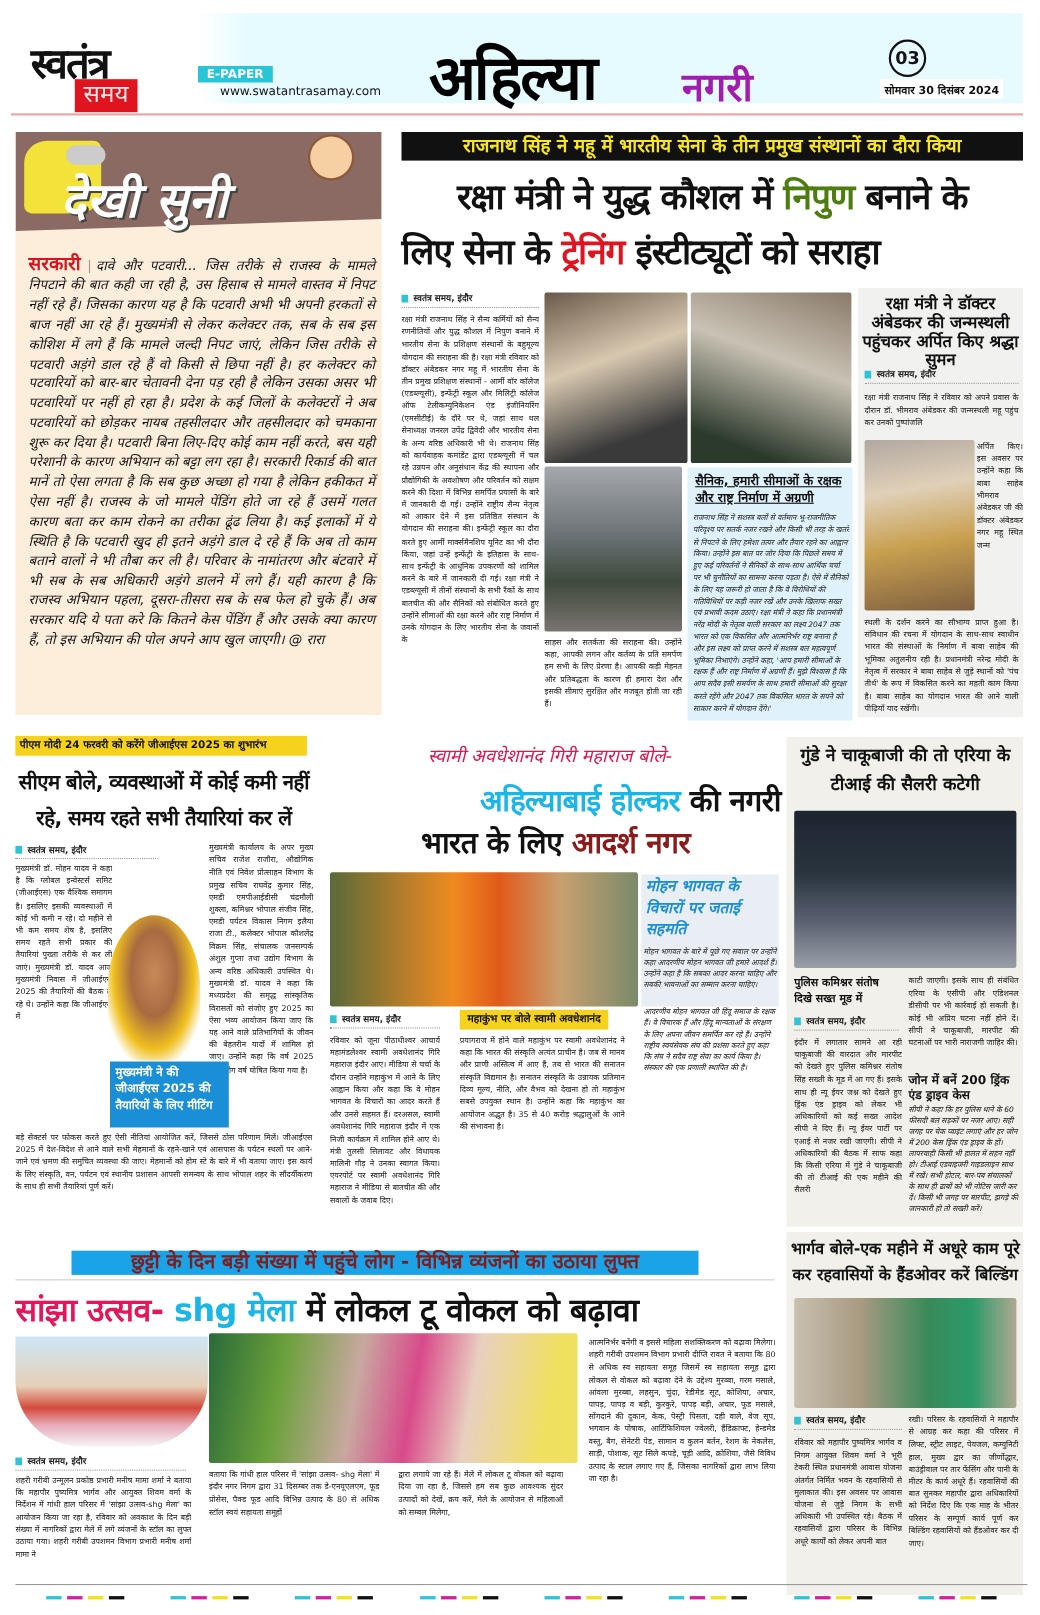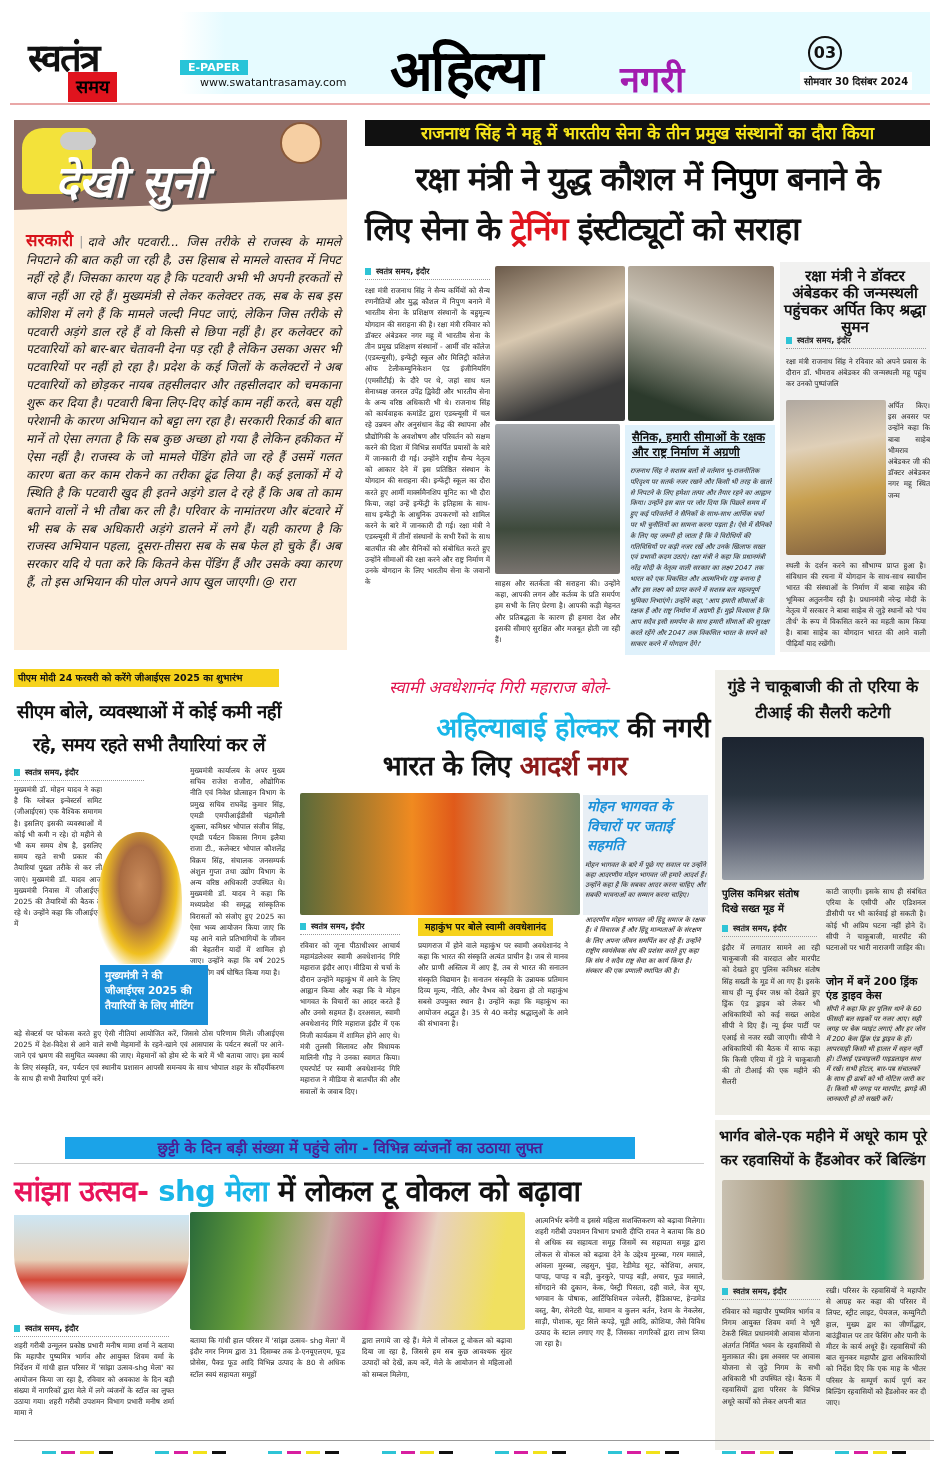--- a/index.html
+++ b/index.html
@@ -5,42 +5,42 @@
 *{box-sizing:border-box;margin:0;padding:0}
 body{width:945px;height:1468px;background:#fff;font-family:"DejaVu Sans",sans-serif;position:relative;overflow:hidden;color:#111}
 .abs{position:absolute}
 .body-text{font-size:7.2px;line-height:11.2px;text-align:justify;color:#222}
 .dateline{font-size:8px;font-weight:bold;color:#222;border-bottom:1px dotted #999;padding-bottom:3px;margin-bottom:5px}
 .dateline:before{content:"";display:inline-block;width:6px;height:7px;background:#2ec4d6;margin-right:5px;vertical-align:middle}
 .photo{position:absolute;border-radius:2px;overflow:hidden}
 
 #masthead-band{left:180px;top:12px;width:750px;height:82px;background:linear-gradient(90deg,#fff 0,#e6fbff 6%,#e6fbff 100%)}
 #logo-top{left:28px;top:30px;font-size:38px;font-weight:bold;font-family:"DejaVu Serif",serif;color:#111;letter-spacing:-2px}
-#logo-bottom{left:68px;top:72px;background:#e0141e;color:#000000;font-size:18px;font-weight:bold;padding:0 8px;line-height:30px}
+#logo-bottom{left:68px;top:72px;background:#e0141e;color:#e5e5e5;font-size:22px;font-weight:normal;padding:0 8px;line-height:30px}
 #epaper{left:180px;top:60px;background:#28c4d8;color:#fff;font-size:11px;font-weight:bold;padding:1px 8px}
 #website{left:200px;top:76px;font-size:11px;color:#111}
 #title-red{left:390px;top:30px;font-size:56px;font-weight:bold;color:#000000;letter-spacing:-2px}
 #title-cyan{left:620px;top:54px;font-size:36px;font-weight:bold;color:#a21caf}
 #page-num{left:808px;top:36px;width:34px;height:34px;border:2px solid #111;border-radius:50%;font-size:16px;font-weight:bold;text-align:center;line-height:30px}
 #date{left:800px;top:72px;font-size:10px;font-weight:bold;background:#fff;padding:2px 4px}
 #head-rule{left:10px;top:103px;width:920px;height:2px;background:#e9a7a7}
 
 #ds-box{left:14px;top:120px;width:333px;height:530px;background:#fdeedc}
 #ds-banner{left:14px;top:120px;width:333px;height:90px;background:#8a6a63;clip-path:polygon(0 0,100% 0,100% 88%,0 100%)}
 #ds-title{left:55px;top:150px;font-size:44px;font-weight:bold;font-style:italic;color:#fff;font-family:"DejaVu Serif",serif;text-shadow:2px 2px 0 #444}
 #ds-fig1{left:22px;top:128px;width:70px;height:66px;background:#f3e23a;border-radius:30% 10% 30% 10%}
 #ds-fig1b{left:60px;top:132px;width:36px;height:18px;background:#ccc;border-radius:9px}
 #ds-fig2{left:280px;top:122px;width:42px;height:42px;background:#f6cfa3;border-radius:50%;border:2px solid #8a5a3a}
 #ds-text{left:26px;top:232px;width:315px;font-size:12.2px;line-height:17.9px;font-style:italic;color:#111;text-align:justify}
 #ds-text:first-letter{}
 
 #rj-strap{left:365px;top:120px;width:565px;height:26px;background:#111;color:#f8e71c;font-size:17px;font-weight:bold;text-align:center;line-height:26px}
 #rj-head1{left:365px;top:156px;width:565px;text-align:center;font-size:32px;font-weight:bold;letter-spacing:-1px}
 #rj-head2{left:365px;top:206px;width:565px;text-align:left;font-size:32px;font-weight:bold;letter-spacing:-1px}
-.blue{color:#000000}.red{color:#e0141e}.maroon{color:#8b1a1a}
+.blue{color:#4d7c0f}.red{color:#e0141e}.maroon{color:#8b1a1a}
 #rj-col1{left:365px;top:265px;width:125px}
 #rj-photo1{left:495px;top:266px;width:130px;height:155px;background:linear-gradient(160deg,#6b5a4a,#d8c8b0 40%,#3a3a3a 80%)}
 #rj-photo2{left:628px;top:266px;width:146px;height:155px;background:linear-gradient(200deg,#8a7a6a,#c9c2b4 40%,#2c3a2c 85%)}
 #rj-photo3{left:495px;top:424px;width:125px;height:150px;background:linear-gradient(180deg,#a5a8ac,#6e7478 40%,#3e4a3c 70%,#7a7470)}
 #rj-box{left:625px;top:425px;width:150px;height:230px;background:#dff1fb}
 #rj-box-head{left:632px;top:430px;width:140px;font-size:11.5px;font-weight:bold;line-height:15px;color:#111;text-decoration:underline}
 #rj-box-text{left:630px;top:466px;width:142px;font-size:6.8px;line-height:10.8px;font-style:italic;color:#222}
 #rj-col2{left:495px;top:578px;width:125px}
 #amb-box{left:780px;top:262px;width:150px;height:390px;background:#f1f1f0}
 #amb-head{left:784px;top:268px;width:142px;font-size:15px;font-weight:bold;line-height:17px;text-align:center}
@@ -75,21 +75,21 @@
 #gd-box{left:715px;top:670px;width:215px;height:445px;background:#f1f0ea}
 #gd-head{left:718px;top:674px;width:210px;text-align:center;font-size:16px;font-weight:bold;line-height:26px}
 #gd-photo{left:722px;top:737px;width:202px;height:143px;background:linear-gradient(180deg,#1c2430,#2a3540 40%,#5a6070 70%,#9aa0a8)}
 #gd-sub{left:722px;top:886px;width:95px;font-size:10px;font-weight:bold;line-height:15px}
 #gd-date{left:722px;top:922px;width:95px}
 #gd-col1{left:722px;top:942px;width:98px}
 #gd-col2{left:826px;top:886px;width:100px}
 #gd-sub2{left:826px;top:975px;width:100px;font-size:11px;font-weight:bold;line-height:14px}
 #gd-col3{left:826px;top:1004px;width:100px;font-size:6.8px;line-height:10px;font-style:italic}
 
-#sj-strap{left:65px;top:1137px;width:570px;height:22px;background:#1ba3e8;color:#4c1d95;font-size:15px;font-weight:bold;text-align:center;line-height:22px}
+#sj-strap{left:65px;top:1137px;width:570px;height:22px;background:#1ba3e8;color:#7f1d1d;font-size:18px;font-weight:bold;text-align:center;line-height:22px}
 #sj-rule{left:14px;top:1163px;width:690px;height:1px;background:#ccc}
 #sj-head{left:14px;top:1170px;width:690px;font-size:29px;font-weight:bold;letter-spacing:-.5px;white-space:nowrap}
 .pink{color:#e8145a}.cyan{color:#1ab6e8}
 #sj-photo1{left:14px;top:1215px;width:175px;height:100px;background:linear-gradient(180deg,#cde6f4,#e6d0b8 45%,#d44a3a 65%,#e8a8b8 80%,#f4f4f4);border-radius:0 0 60px 60px}
 #sj-photo2{left:190px;top:1212px;width:335px;height:118px;background:linear-gradient(100deg,#2a6a3a 0,#6aa03a 20%,#c8a8a0 40%,#d84a8a 55%,#e8d0c0 70%,#f0e060 90%)}
 #sj-date{left:14px;top:1322px;width:155px}
 #sj-col1{left:14px;top:1340px;width:160px}
 #sj-col2{left:190px;top:1335px;width:155px}
 #sj-col3{left:362px;top:1335px;width:150px}
 #sj-col4{left:535px;top:1215px;width:170px}

